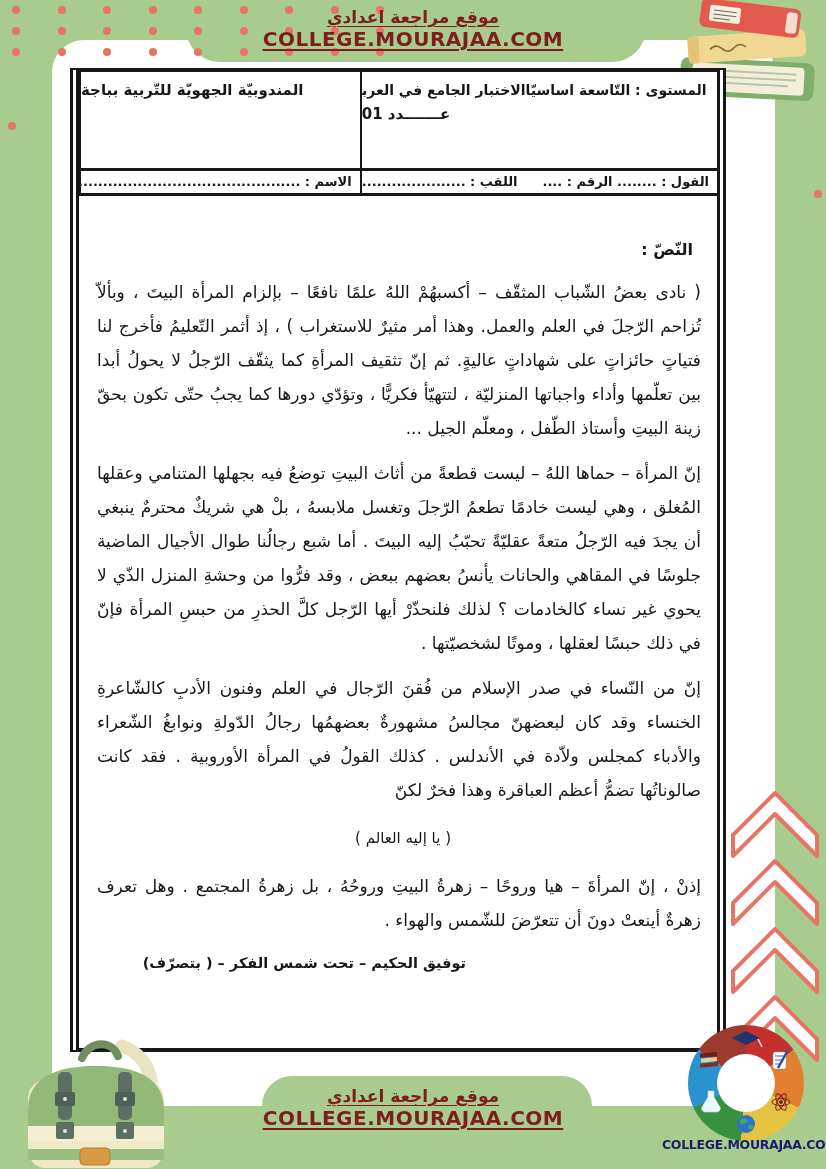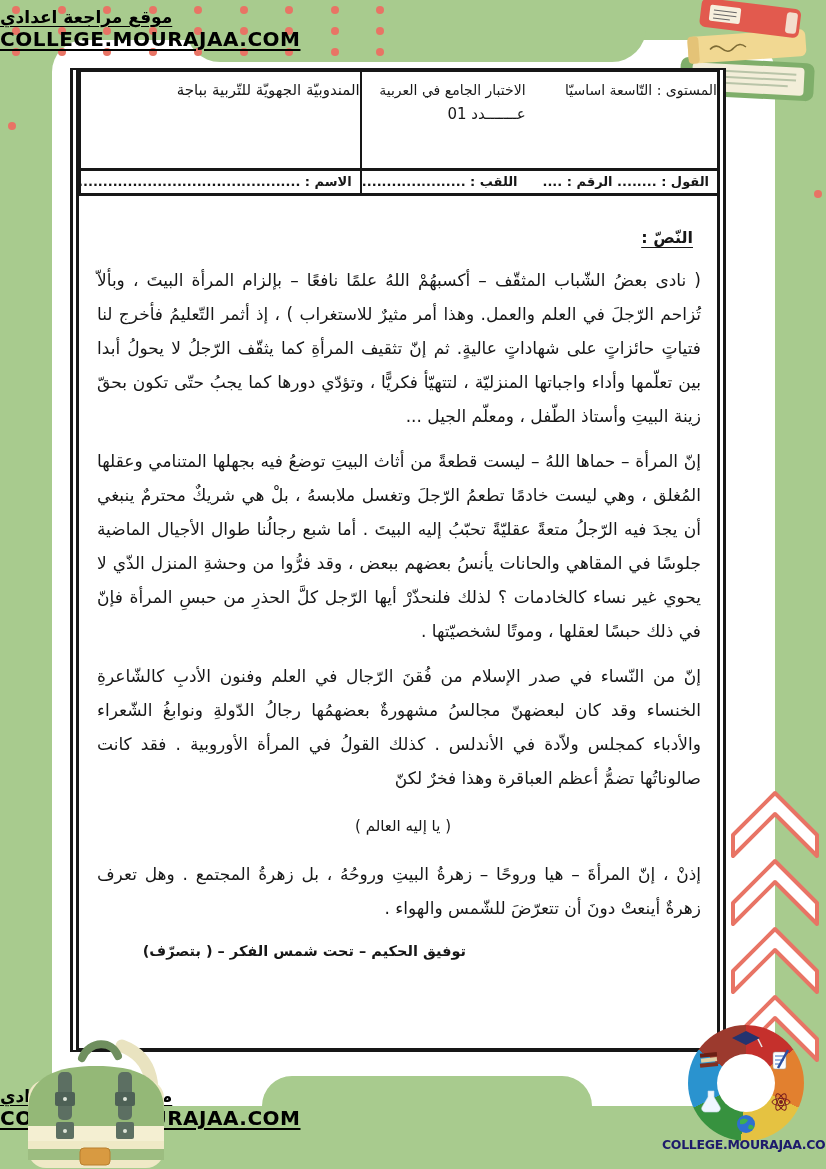--- a/index.html
+++ b/index.html
@@ -12,44 +12,44 @@
   .mat { position:absolute; left:52px; top:40px; width:723px; height:1066px; background:#ffffff; border-radius:32px; }
 
   
   .header-tab { position:absolute; left:186px; top:0; width:460px; height:62px; background:#a8cb8e; border-radius:0 0 34px 34px; }
   .footer-tab { position:absolute; left:262px; top:1076px; width:330px; height:93px; background:#a8cb8e; border-radius:30px 30px 0 0; }
 
   
   .dot { position:absolute; width:8px; height:8px; border-radius:50%; background:#e87465; }
 
   
-  .brand { position:absolute; left:0; width:826px; color:#000000; }
+  .brand { position:absolute; left:0; width:826px; text-align:center; color:#7f1d1d; }
   .brand-top { top:7px; }
   .brand-bottom { top:1086px; }
   .brand-ar { font-size:17px; font-weight:bold; text-decoration:underline; text-underline-offset:3px; }
   .brand-en { font-size:20px; font-weight:bold; letter-spacing:.5px; text-decoration:underline; text-underline-offset:3px; }
 
   
   .doc { position:absolute; left:70px; top:68px; width:656px; height:984px; background:#ffffff;
          border-top:4px solid #171717; border-bottom:4px solid #171717;
          border-left:9px double #171717; border-right:9px double #171717;
          color:#171717; }
   .hdr-row { display:flex; flex-direction:row-reverse; direction:rtl; }
   .hdr-row1 { height:96px; }
   .hdr-row2 { height:28px; border-top:3px solid #171717; border-bottom:3px solid #171717; }
   .cell { overflow:hidden; }
   .cell-a { width:44%; } .cell-b { width:26%; } .cell-c { width:30%; }
   .hdr-row .cell-a, .hdr-row .cell-b { border-left:2px solid #171717; }
-  .hdr-row1 .cell { text-align:right; font-weight:normal; padding-top:6px; }
+  .hdr-row1 .cell { text-align:left; font-weight:bold; padding-top:6px; }
   .line15 { font-size:15px; line-height:24px; white-space:nowrap; direction:rtl; }
   .line14 { font-size:14px; line-height:24px; white-space:nowrap; direction:rtl; }
   .hdr-row2 .cell { font-size:13px; font-weight:bold; padding:3px 8px 0; white-space:nowrap; direction:rtl; text-align:right; }
 
   .doc-body { direction:rtl; padding:26px 16px 0 18px; }
-  .section-title { display:inline-block; font-size:16px; font-weight:bold; text-decoration:underline; text-underline-offset:4px; margin:6px 8px 16px 0; }
+  .section-title { display:inline-block; font-size:16px; font-weight:bold; text-underline-offset:4px; margin:18px 8px 16px 0; }
   .para { font-size:17px; line-height:34px; text-align:justify; margin-bottom:11px; }
   .aside-line { font-size:15px; line-height:34px; margin:14px 250px 14px 0; }
   .attribution { font-size:14.5px; font-weight:bold; margin:18px 235px 0 0; }
 
   
   .chevrons { position:absolute; left:722px; top:770px; }
   .chevrons path { fill:#ffffff; stroke:#e87465; stroke-width:4; stroke-linejoin:round; }
 
   
   .books { position:absolute; left:676px; top:0; }

